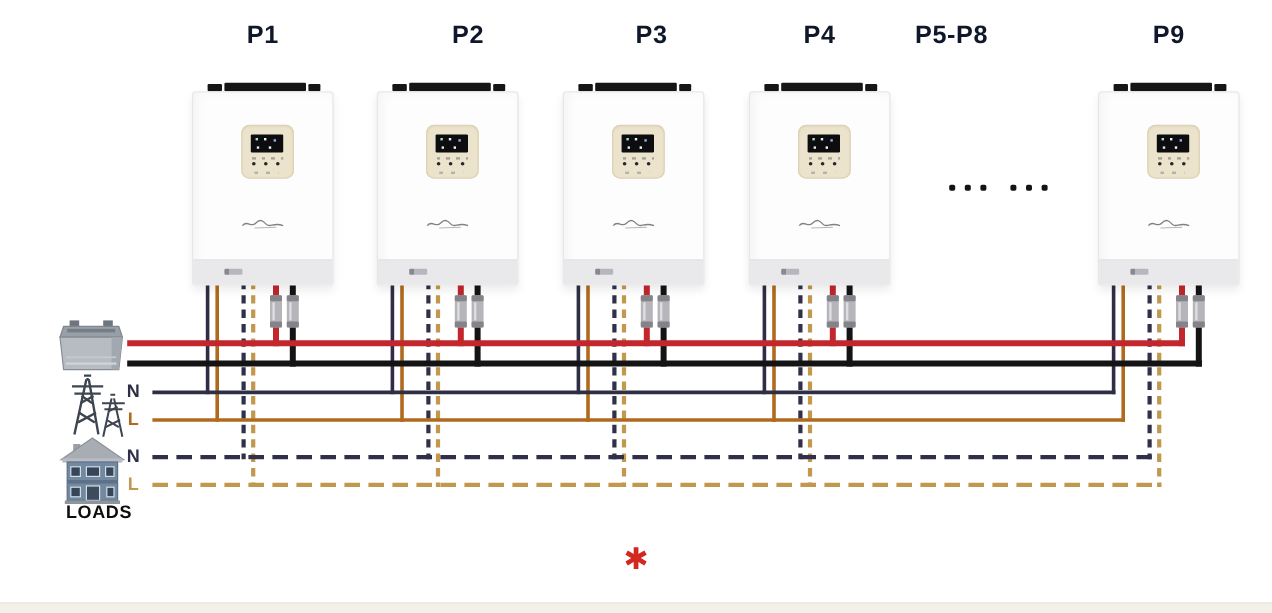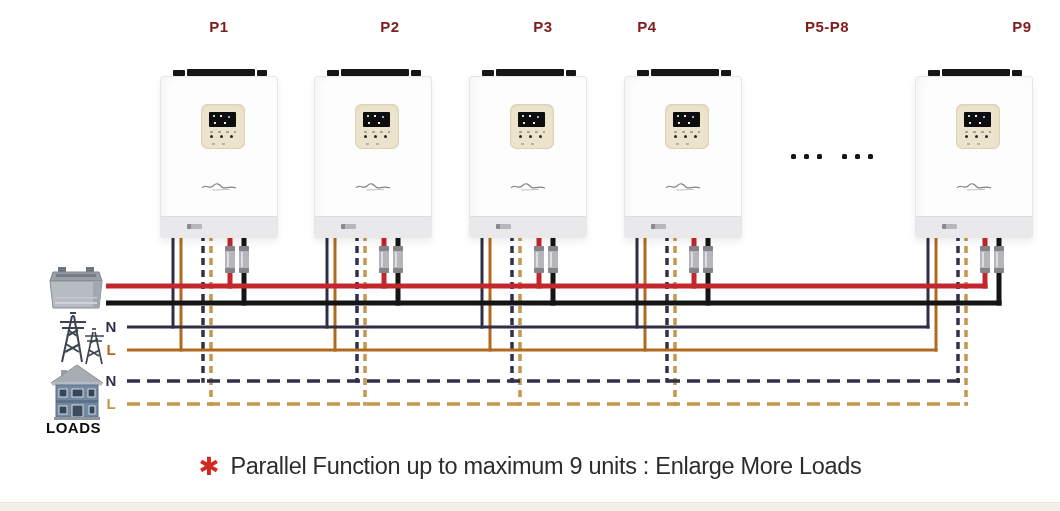--- a/index.html
+++ b/index.html
@@ -1,20 +1,20 @@
 <!DOCTYPE html>
 <html><head>
 <meta charset="utf-8">
 <style>
   html,body{margin:0;padding:0;background:#fff;}
   .canvas{position:relative;width:1060px;height:511px;background:#ffffff;overflow:hidden;
           font-family:"Liberation Sans",sans-serif;}
   
-  .unit-label{position:absolute;top:18px;transform:translateX(-50%);font-size:15px;font-weight:bold;
-              color:#7f1d1d;letter-spacing:.5px;white-space:nowrap;}
+  .unit-label{position:absolute;top:18px;transform:translateX(-50%);font-size:21px;font-weight:bold;
+              color:#0f172a;letter-spacing:.5px;white-space:nowrap;}
   
   .inverter{position:absolute;top:68px;width:118px;height:170px;}
   .bracket{position:absolute;top:1px;left:27px;width:68px;height:7px;background:#161616;border-radius:1px;}
   .bracket-block-l{position:absolute;top:2px;left:13px;width:12px;height:6px;background:#161616;border-radius:1px;}
   .bracket-block-r{position:absolute;top:2px;left:97px;width:10px;height:6px;background:#161616;border-radius:1px;}
   .inv-body{position:absolute;top:8px;left:0;width:116px;height:160px;background:#fdfdfd;
             border:1px solid #e7e7e7;border-radius:3px;
             box-shadow:0 4px 7px rgba(0,0,0,.07), inset 4px 0 8px rgba(0,0,0,.035);}
   .inv-panel{position:absolute;top:27px;left:40px;width:44px;height:45px;background:#ece3cd;
              border-radius:7px;box-shadow:inset 0 0 0 1px #ddd2b4, inset 0 1px 3px rgba(0,0,0,.08);}
@@ -35,41 +35,41 @@
   
   .dots{position:absolute;top:154px;left:791px;display:flex;align-items:center;}
   .dots .grp{display:flex;gap:8px;}
   .dots .grp + .grp{margin-left:20px;}
   .dots i{width:5px;height:5px;background:#141414;border-radius:1.5px;}
   
   .wiring{position:absolute;left:0;top:0;pointer-events:none;}
   
   .src-icon{position:absolute;}
   .bus-label{position:absolute;width:18px;text-align:center;font-size:15px;font-weight:bold;line-height:18px;}
-  .loads-caption{position:absolute;top:419px;left:46px;width:64px;text-align:left;font-size:15px;
+  .loads-caption{position:absolute;top:419px;left:46px;width:64px;text-align:right;font-size:15px;
                  font-weight:bold;color:#0d0d0d;letter-spacing:.5px;}
   
   .footnote{position:absolute;top:451px;left:0;width:100%;display:flex;justify-content:center;
             align-items:center;gap:11px;}
   .footnote .star{font-size:25px;line-height:30px;}
   .footnote .text{font-size:23.5px;color:#2c2c2c;letter-spacing:-.3px;}
   .bottom-strip{position:absolute;left:0;bottom:0;width:100%;height:8px;background:#f3f0ea;
                 border-top:1px solid #e9e5dd;}
 </style>
 </head>
 <body>
 
 <div class="canvas">
 
   <div class="unit-label" style="left:219px">P1</div>
   <div class="unit-label" style="left:390px">P2</div>
   <div class="unit-label" style="left:543px">P3</div>
-  <div class="unit-label" style="left:647px">P4</div>
-  <div class="unit-label" style="left:827px">P5-P8</div>
-  <div class="unit-label" style="left:1022px">P9</div>
+  <div class="unit-label" style="left:683px">P4</div>
+  <div class="unit-label" style="left:793px">P5-P8</div>
+  <div class="unit-label" style="left:974px">P9</div>
 
   <svg class="wiring" id="wiring" width="1060" height="511">
       <g>
         <line x1="173" y1="234" x2="173" y2="328.5" stroke="#2e2e44" stroke-width="3"></line>
         <line x1="181" y1="234" x2="181" y2="351.5" stroke="#b06a1e" stroke-width="3"></line>
         <line x1="203" y1="234" x2="203" y2="382.75" stroke="#30304a" stroke-width="3.5" stroke-dasharray="7 5"></line>
         <line x1="211" y1="234" x2="211" y2="405.75" stroke="#c2984e" stroke-width="3.5" stroke-dasharray="7 5"></line>
         <line x1="230" y1="234" x2="230" y2="288.5" stroke="#c1272d" stroke-width="5"></line>
         <line x1="244" y1="234" x2="244" y2="305.5" stroke="#141414" stroke-width="5"></line>
         <line x1="327" y1="234" x2="327" y2="328.5" stroke="#2e2e44" stroke-width="3"></line>
@@ -340,17 +340,16 @@
 
   <div class="bus-label" style="left: 102px; top: 318px; color: rgb(46, 46, 68);">N</div>
   <div class="bus-label" style="left: 102px; top: 341px; color: rgb(176, 106, 30);">L</div>
   <div class="bus-label" style="left: 102px; top: 372px; color: rgb(48, 48, 74);">N</div>
   <div class="bus-label" style="left: 102px; top: 395px; color: rgb(194, 152, 78);">L</div>
 
   <div class="loads-caption">LOADS</div>
 
   <div class="footnote">
     <span class="star" style="color: rgb(211, 40, 31);">✱</span>
-    <span class="text">Parallel Function up to maximum 9 units : Enlarge More Loads</span>
   </div>
 
   <div class="bottom-strip"></div>
 </div>
 
 </body></html>

